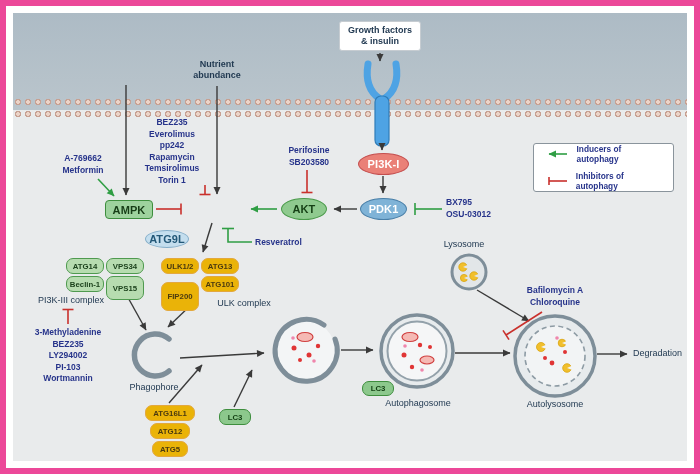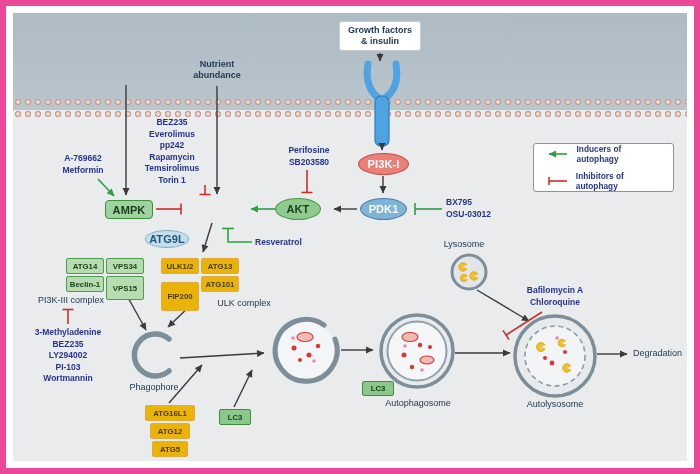--- a/index.html
+++ b/index.html
@@ -15,21 +15,21 @@
   svg.overlay{position:absolute;left:0;top:0;width:700px;height:474px}
   .lbl{position:absolute;white-space:pre-line;text-align:center;color:#223a52;font-size:9px;line-height:11px;transform:translateX(-50%)}
   .lbl.b{font-weight:bold}
   .lbl.left{transform:none;text-align:right}
   .drug{position:absolute;white-space:pre-line;text-align:center;color:#27348b;font-weight:bold;font-size:8.5px;line-height:11.5px;transform:translateX(-50%)}
   .drug.left{transform:none;text-align:left}
   .gf-box{position:absolute;left:374px;top:15px;transform:translateX(-50%);background:#fff;border:1px solid #c6ccd1;border-radius:3px;padding:3px 8px;font-size:9px;line-height:11px;color:#223a52;white-space:pre-line;text-align:center;font-weight:bold}
   .node{position:absolute;display:flex;align-items:center;justify-content:center;font-weight:bold;font-size:11px;letter-spacing:.1px}
   .ell{border-radius:50%}
   .rr{border-radius:4px}
-  .sbox{position:absolute;display:flex;align-items:center;justify-content:center;font-weight:bold;font-size:7.8px;border-radius:2px}
+  .sbox{position:absolute;display:flex;align-items:center;justify-content:center;font-weight:bold;font-size:7.8px;border-radius:7px}
   .gbox{background:#b7dcb0;border:1.2px solid #4f9a4f;color:#1c421c}
   .ybox{background:#eab308;border:1.2px solid #e3a83e;color:#4a3a10}
   .lc3{background:#8cc88c;border:1.2px solid #3e8e3e;color:#123f12}
   .legend{position:absolute;left:527px;top:137px;width:141px;height:49px;background:#fff;border:1px solid #8a949c;border-radius:3px;display:flex;flex-direction:column;justify-content:center;gap:7px;padding:4px 9px}
   .legend-row{display:flex;align-items:center;gap:8px}
   .legend-text{font-size:8.3px;color:#27348b;font-weight:bold}
 </style>
 </head>
 <body>
 
@@ -170,21 +170,21 @@
   <div class="drug left" style="left:249px;top:231px">Resveratrol</div>
   <div class="drug" style="left:62px;top:321px">3-Methyladenine
 BEZ235
 LY294002
 PI-103
 Wortmannin</div>
   <div class="drug" style="left:549px;top:279px">Bafilomycin A
 Chloroquine</div>
 
   <div class="node rr" style="left:99px;top:194px;width:48px;height:19px;background:#9ed29e;border:1.5px solid #3e8e3e;color:#173d17">AMPK</div>
-  <div class="node ell" style="left:269px;top:192px;width:46px;height:22px;background:#8fca8f;border:1.5px solid #4a9a4a;color:#153f15">AKT</div>
+  <div class="node ell" style="left:275px;top:192px;width:46px;height:22px;background:#8fca8f;border:1.5px solid #4a9a4a;color:#153f15">AKT</div>
   <div class="node ell" style="left:352px;top:147px;width:51px;height:22px;background:#ea8077;border:1.5px solid #c44f4f;color:#fff">PI3K-I</div>
   <div class="node ell" style="left:354px;top:192px;width:47px;height:22px;background:#7fb3d7;border:1.5px solid #497fa8;color:#fff">PDK1</div>
   <div class="node ell" style="left:139px;top:224px;width:44px;height:18px;background:#c4deee;border:1.5px solid #85aec9;color:#225777">ATG9L</div>
 
   <div class="sbox gbox" style="left:60px;top:252px;width:38px;height:16px">ATG14</div>
   <div class="sbox gbox" style="left:100px;top:252px;width:38px;height:16px">VPS34</div>
   <div class="sbox gbox" style="left:60px;top:270px;width:38px;height:16px">Beclin-1</div>
   <div class="sbox gbox" style="left:100px;top:270px;width:38px;height:24px">VPS15</div>
   <div class="lbl left" style="left:32px;top:289px">PI3K-III complex</div>
 

